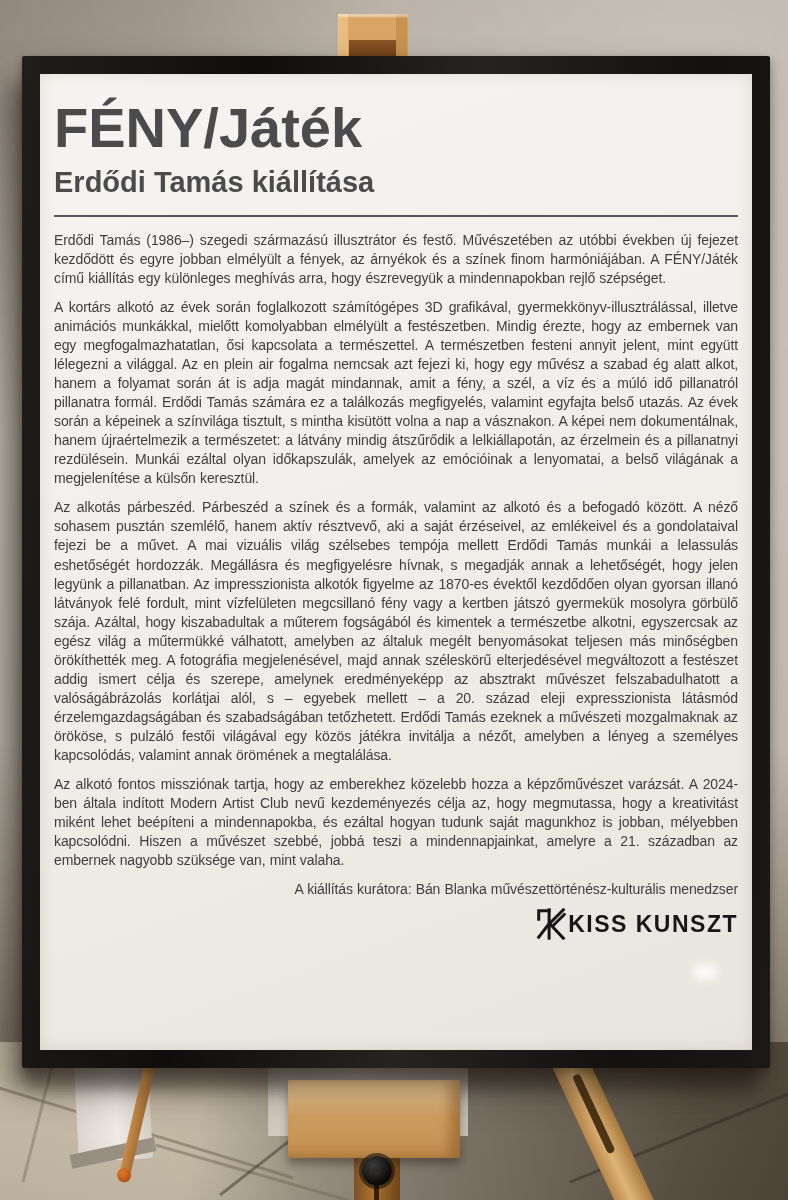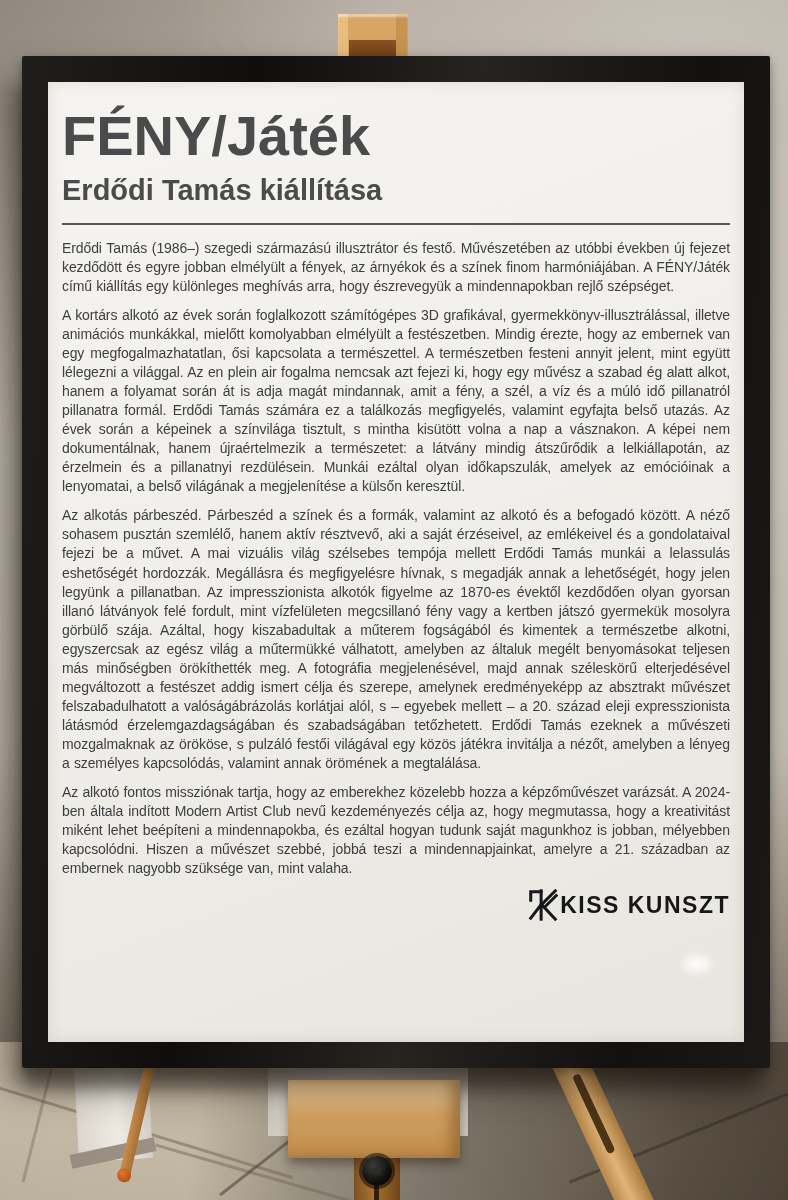--- a/index.html
+++ b/index.html
@@ -52,21 +52,21 @@
   .easel-post{left:354px;top:1152px;width:46px;height:48px;z-index:3;
     background:linear-gradient(90deg,#7c4f24,#a9742f 42%,#6f4418);}
   .post-gap{left:20px;top:0;width:5px;height:48px;background:#35200c;}
   .easel-knob{left:362px;top:1156px;width:30px;height:30px;border-radius:50%;z-index:5;
     background:radial-gradient(circle at 38% 32%,#3c3c3c,#0c0b0a 65%);
     box-shadow:0 0 0 3px rgba(10,9,8,.55);}
   .easel-knob::after{content:"";position:absolute;left:11px;top:11px;width:8px;height:8px;
     border-radius:50%;background:#2e2a26;}
 
   
-  .frame{left:22px;top:56px;width:748px;height:1012px;z-index:6;padding:26px;border-radius:2px;
+  .frame{left:22px;top:56px;width:748px;height:1012px;z-index:6;padding:18px;border-radius:2px;
     background:linear-gradient(95deg,#201e1b 0%,#0f0e0d 28%,#262320 55%,#121110 82%,#1b1917 100%);
     box-shadow:-16px 22px 38px rgba(35,29,23,0.45), 0 4px 10px rgba(0,0,0,0.35);}
   .poster{position:relative;width:100%;height:100%;overflow:hidden;
     background:linear-gradient(160deg,#f5f4f0 0%,#f0efeb 45%,#e8e5df 100%);
     box-shadow:inset 0 0 16px rgba(70,60,45,0.12);
     padding:26px 14px 0 14px;color:#3e3e40;}
   .poster::after{content:"";position:absolute;right:34px;bottom:70px;width:26px;height:16px;
     border-radius:50%;background:rgba(255,255,255,0.85);filter:blur(4px);}
   .poster h1{position:static;margin:0;font-size:56px;line-height:1.0;font-weight:700;
     letter-spacing:0px;color:#4b4b4d;}
@@ -115,20 +115,21 @@
 
   <div class="frame">
     <div class="poster">
       <h1>FÉNY/Játék</h1>
       <h2>Erdődi Tamás kiállítása</h2>
       <div class="rule"></div>
       <p>Erdődi Tamás (1986–) szegedi származású illusztrátor és festő. Művészetében az utóbbi években új fejezet kezdődött és egyre jobban elmélyült a fények, az árnyékok és a színek finom harmóniájában. A FÉNY/Játék című kiállítás egy különleges meghívás arra, hogy észrevegyük a mindennapokban rejlő szépséget.</p>
       <p>A kortárs alkotó az évek során foglalkozott számítógépes 3D grafikával, gyermekkönyv-illusztrálással, illetve animációs munkákkal, mielőtt komolyabban elmélyült a festészetben. Mindig érezte, hogy az embernek van egy megfogalmazhatatlan, ősi kapcsolata a természettel. A természetben festeni annyit jelent, mint együtt lélegezni a világgal. Az en plein air fogalma nemcsak azt fejezi ki, hogy egy művész a szabad ég alatt alkot, hanem a folyamat során át is adja magát mindannak, amit a fény, a szél, a víz és a múló idő pillanatról pillanatra formál. Erdődi Tamás számára ez a találkozás megfigyelés, valamint egyfajta belső utazás. Az évek során a képeinek a színvilága tisztult, s mintha kisütött volna a nap a vásznakon. A képei nem dokumentálnak, hanem újraértelmezik a természetet: a látvány mindig átszűrődik a lelkiállapotán, az érzelmein és a pillanatnyi rezdülésein. Munkái ezáltal olyan időkapszulák, amelyek az emócióinak a lenyomatai, a belső világának a megjelenítése a külsőn keresztül.</p>
       <p>Az alkotás párbeszéd. Párbeszéd a színek és a formák, valamint az alkotó és a befogadó között. A néző sohasem pusztán szemlélő, hanem aktív résztvevő, aki a saját érzéseivel, az emlékeivel és a gondolataival fejezi be a művet. A mai vizuális világ szélsebes tempója mellett Erdődi Tamás munkái a lelassulás eshetőségét hordozzák. Megállásra és megfigyelésre hívnak, s megadják annak a lehetőségét, hogy jelen legyünk a pillanatban. Az impresszionista alkotók figyelme az 1870-es évektől kezdődően olyan gyorsan illanó látványok felé fordult, mint vízfelületen megcsillanó fény vagy a kertben játszó gyermekük mosolyra görbülő szája. Azáltal, hogy kiszabadultak a műterem fogságából és kimentek a természetbe alkotni, egyszercsak az egész világ a műtermükké válhatott, amelyben az általuk megélt benyomásokat teljesen más minőségben örökíthették meg. A fotográfia megjelenésével, majd annak széleskörű elterjedésével megváltozott a festészet addig ismert célja és szerepe, amelynek eredményeképp az absztrakt művészet felszabadulhatott a valóságábrázolás korlátjai alól, s – egyebek mellett – a 20. század eleji expresszionista látásmód érzelemgazdagságában és szabadságában tetőzhetett. Erdődi Tamás ezeknek a művészeti mozgalmaknak az örököse, s pulzáló festői világával egy közös játékra invitálja a nézőt, amelyben a lényeg a személyes kapcsolódás, valamint annak örömének a megtalálása.</p>
       <p>Az alkotó fontos missziónak tartja, hogy az emberekhez közelebb hozza a képzőművészet varázsát. A 2024-ben általa indított Modern Artist Club nevű kezdeményezés célja az, hogy megmutassa, hogy a kreativitást miként lehet beépíteni a mindennapokba, és ezáltal hogyan tudunk saját magunkhoz is jobban, mélyebben kapcsolódni. Hiszen a művészet szebbé, jobbá teszi a mindennapjainkat, amelyre a 21. században az embernek nagyobb szüksége van, mint valaha.</p>
+      <p class="curator">A kiállítás kurátora: Bán Blanka művészettörténész-kulturális menedzser</p>
       <div class="logo-row">
         <svg width="34" height="34" viewBox="0 0 36 36" fill="none" stroke="#17171a" stroke-width="3.2" stroke-linecap="square">
           <path d="M16 3 V33"></path>
           <path d="M16 4 H5 V13"></path>
           <path d="M15 19 L5 32"></path>
           <path d="M17 17 L31 3"></path>
           <path d="M21 19 L32 8"></path>
           <path d="M17 18 L31 33"></path>
         </svg>
         <span class="logo-text">KISS KUNSZT</span>

